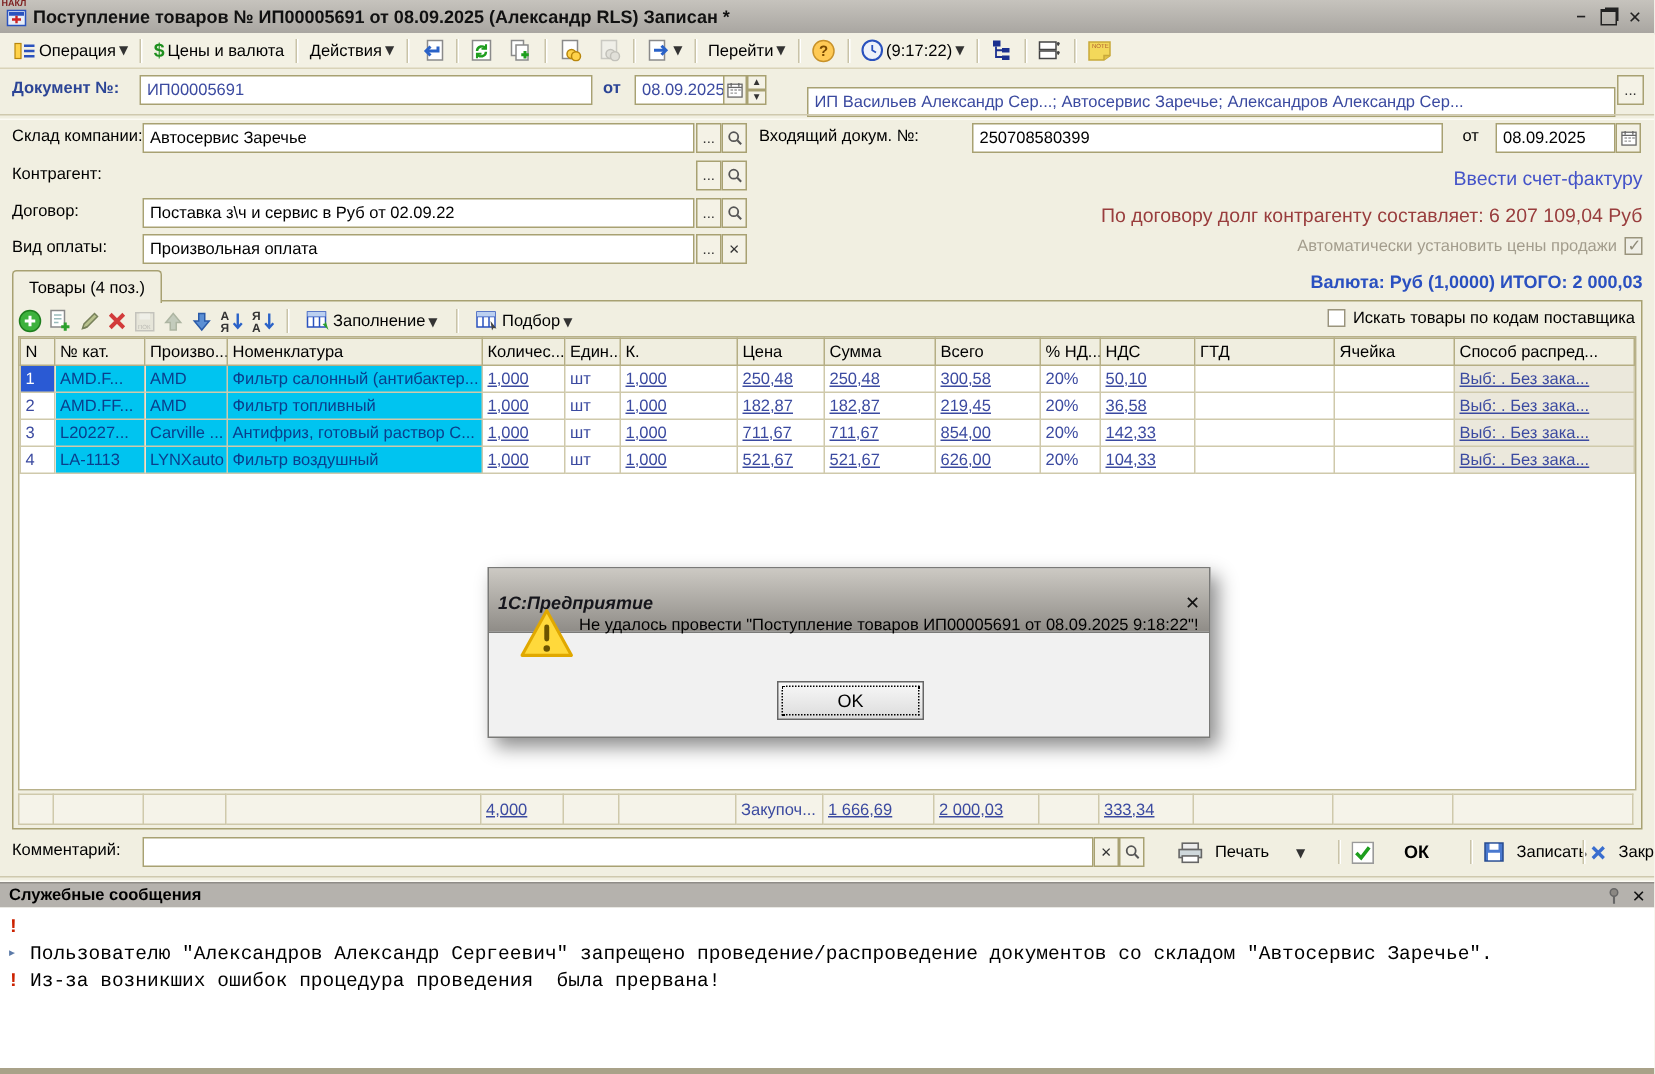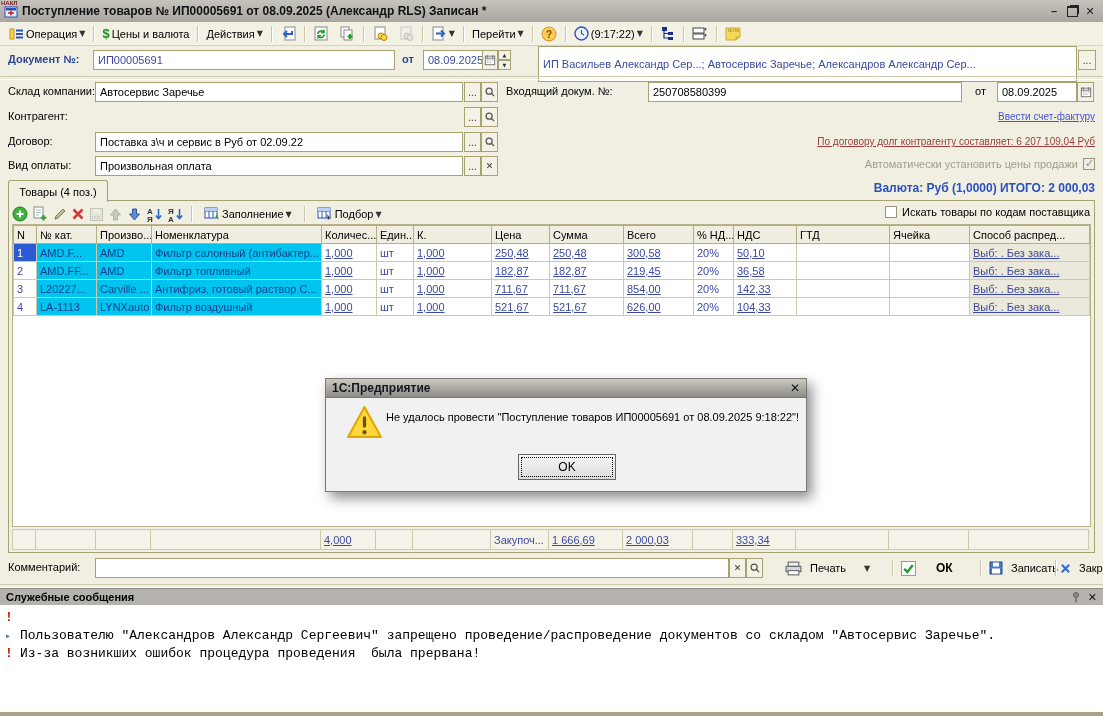--- a/index.html
+++ b/index.html
@@ -28,21 +28,21 @@
   .lbl.navy{color:#2c4596;font-weight:bold;}
   .fld{position:absolute;background:#fff;border:1px solid #a8a172;display:flex;align-items:center;
        padding:0 4px;box-sizing:border-box;font-size:11px;white-space:nowrap;overflow:hidden;}
   .fld.blue{color:#3b4aa0;}
   .fld.navytext{color:#3b4aa0;}
   .sq{position:absolute;background:#f4f2e6;border:1px solid #a8a172;display:flex;align-items:center;
       justify-content:center;box-sizing:border-box;font-size:10px;color:#333;}
   .spin{position:absolute;width:13px;height:20px;display:flex;flex-direction:column;box-sizing:border-box;}
   .spin div{flex:1;background:#f4f2e6;border:1px solid #a8a172;display:flex;align-items:center;justify-content:center;
             font-size:5px;color:#333;font-family:"DejaVu Sans",sans-serif;}
-  .link{position:absolute;text-decoration:underline;font-size:10px;white-space:nowrap;}
+  .link{position:absolute;font-size:13px;white-space:nowrap;}
   .link.blue{color:#4453c8;}
   .link.red{color:#993d3d;}
   .graytxt{color:#a39d8d;}
   .chk{display:inline-block;width:12px;height:12px;background:#fff;border:1px solid #9a947c;
        box-sizing:border-box;position:relative;}
   .chk.checked-dis{background:#efeee6;}
   .chk.checked-dis:after{content:"\2713";position:absolute;left:1px;top:-2px;font-size:11px;color:#8f8a78;}
   .hsep{position:absolute;height:2px;border-top:1px solid #cfc9ae;border-bottom:1px solid #fcfbf4;}
   
   .tab{position:absolute;background:#f1efe1;border:1px solid #a8a172;border-bottom:none;
@@ -55,22 +55,22 @@
   table.grid th{background:#f0eee0;border-color:#b5ae84;color:#000;}
   td.num{text-align:right;color:#3b4aa0;text-decoration:underline;}
   td.cyan{background:#00c4f0;color:#0a3f8c;}
   td.ncell{text-align:right;color:#3b4aa0;}
   td.nsel{background:#2a5ad4;color:#fff;text-align:right;}
   td.method{background:#ebe8dc;color:#3b4aa0;text-decoration:underline;}
   td.unit{color:#3b4aa0;}
   
   .dialog{position:absolute;left:325px;top:378px;width:480px;height:112px;background:#f1f1f1;
           border:1px solid #7a7a78;box-shadow:5px 6px 12px rgba(0,0,0,.45);z-index:10;}
-  .dlg-title{height:18px;background:linear-gradient(#ccc9c3,#8f8c87);display:flex;align-items:center;
-             padding:0 6px;font-weight:bold;font-size:12px;color:#16161c;border-bottom:1px solid #7a7a78;}
+  .dlg-title{height:18px;background:linear-gradient(#ccc9c3,#8f8c87);display:flex;align-items:flex-end;
+             padding:12px 6px;font-weight:bold;font-size:12px;color:#16161c;border-bottom:1px solid #7a7a78;font-style:italic;}
   .dlg-ok{position:absolute;left:192px;top:75px;width:96px;height:24px;background:linear-gradient(#f8f8f8,#dcdcdc);
           border:1px solid #666;outline:1px dotted #000;outline-offset:-4px;display:flex;align-items:center;
           justify-content:center;font-size:12px;}
   
   .fbtn{position:absolute;display:flex;align-items:center;gap:8px;height:22px;padding:0 4px;box-sizing:border-box;font-size:11px;}
   .fbtn b{font-size:12px;}
   
   .msg-head{position:absolute;left:0;top:588px;width:1103px;height:17px;background:#b5b2ad;
             display:flex;align-items:center;padding:0 6px;box-sizing:border-box;border-top:1px solid #8f8c87;}
   .msg-body{position:absolute;left:0;top:605px;width:1103px;height:107px;background:#fff;}
@@ -236,21 +236,21 @@
           <rect x="1.5" y="2.5" width="11" height="10" fill="#fff" stroke="#666"></rect>
           <path d="M1.5 5h11" stroke="#666"></path>
           <path d="M4 1.5v3M10 1.5v3" stroke="#666"></path>
           <path d="M3.5 7h2M6.5 7h2M9.5 7h2M3.5 9.5h2M6.5 9.5h2" stroke="#999"></path>
         </svg></span>
     </div>
   <div class="spin" style="left:498px;top:50px">
       <div>▲</div>
       <div>▼</div>
     </div>
-  <div class="fld blue" style="left:538px;top:46px;width:539px;height:36px">
+  <div class="fld blue" style="left:538px;top:58px;width:539px;height:20px">
       <span>ИП Васильев Александр Сер...; Автосервис Заречье; Александров Александр Сер...</span>
     </div>
   <div class="sq" style="left:1078px;top:50px;width:18px;height:20px">
       <span>...</span>
     </div>
 
   <div class="hsep" style="left:0;top:76px;width:1103px"></div>
 
   <span class="lbl" style="left:8px;top:85px">Склад компании:</span>
   <div class="fld" style="left:95px;top:82px;width:368px;height:20px">

